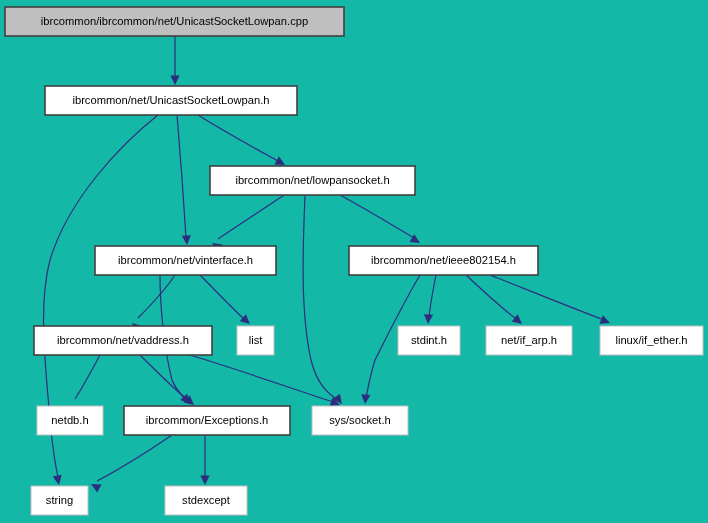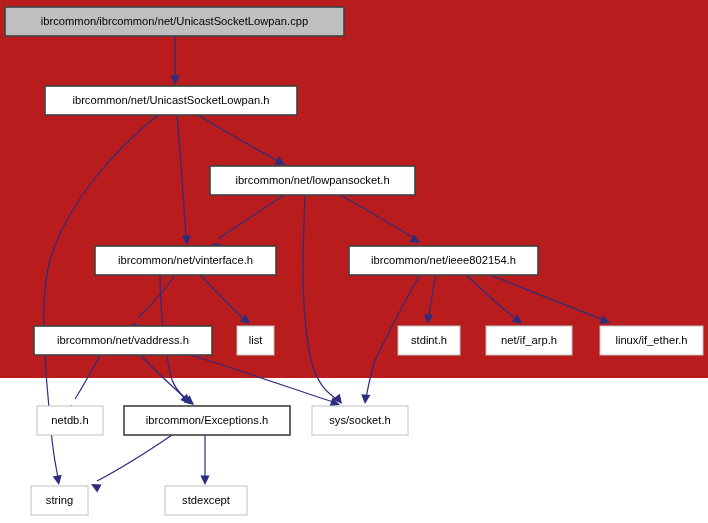--- a/index.html
+++ b/index.html
@@ -9,22 +9,22 @@
   }
   body {
     width: 708px;
     height: 523px;
     overflow: hidden;
     font-family: "Liberation Sans", sans-serif;
   }
   #graph-root {
     position: relative;
     width: 708px;
-    height: 378px;
-    background: #b91c1c;
+    height: 523px;
+    background: #14b8a6;
   }
   svg#dep-graph {
     display: block;
     width: 708px;
     height: 523px;
   }
   .node-box {
     stroke-width: 1;
   }
   .node-box.plain {

